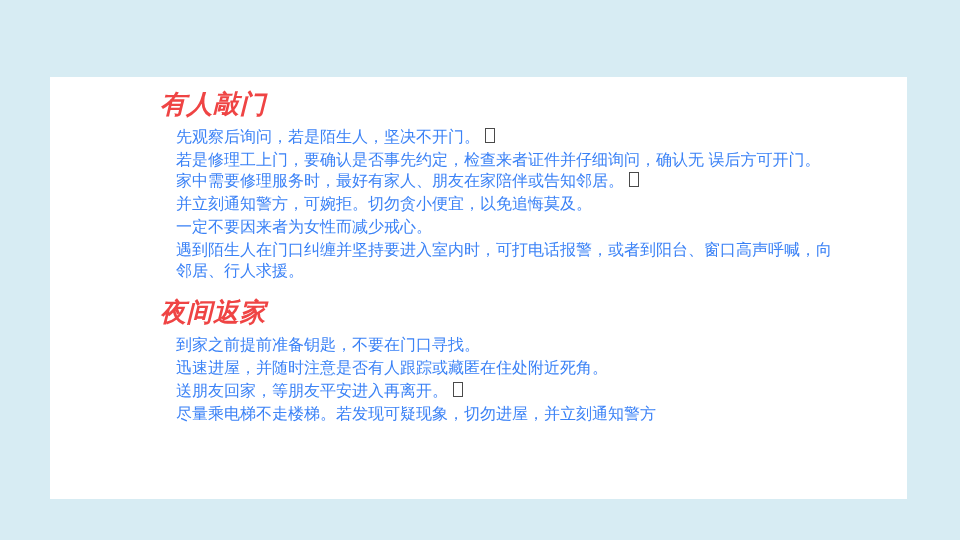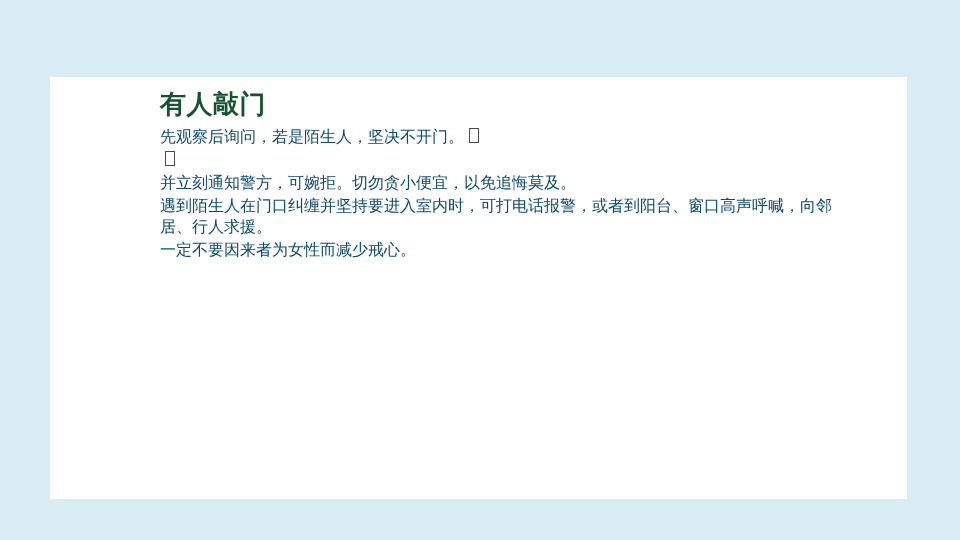--- a/index.html
+++ b/index.html
@@ -30,32 +30,33 @@
   .content {
     position: absolute;
     left: 110px;
     top: 11px;
     width: 676px;
   }
   .section-title {
     font-size: 26px;
     line-height: 32px;
     font-weight: 700;
-    color: #14532d;
+    color: #ef4444;
     margin: 0 0 6px 0;
     letter-spacing: 0.5px;
+    font-style: italic;
   }
   .section + .section .section-title {
     margin-top: 15px;
   }
   .body-line {
     font-size: 16px;
     line-height: 21px;
-    color: #0c4a6e;
-    margin: 0 0 2px 0;
+    color: #3b82f6;
+    margin: 0 0 2px 16px;
     word-break: normal;
   }
   .tofu {
     display: inline-block;
     width: 8px;
     height: 13px;
     border: 1px solid #4a4a4a;
     margin-left: 5px;
     vertical-align: -1px;
   }
@@ -66,25 +67,36 @@
 <div class="slide-bg"></div>
 
 <div class="slide-card">
   <div class="content">
 
     <div class="section">
       <h2 class="section-title">有人敲门</h2>
 
       <p class="body-line"><span>先观察后询问，若是陌生人，坚决不开门。</span><span class="tofu"></span></p>
 
-      <p class="body-line"><span class="tofu"></span></p>
+      <p class="body-line"><span>若是修理工上门，要确认是否事先约定，检查来者证件并仔细询问，确认无 误后方可开门。家中需要修理服务时，最好有家人、朋友在家陪伴或告知邻居。</span><span class="tofu"></span></p>
 
 
       <p class="body-line"><span>并立刻通知警方，可婉拒。切勿贪小便宜，以免追悔莫及。</span></p>
 
+      <p class="body-line"><span>一定不要因来者为女性而减少戒心。</span></p>
+
       <p class="body-line"><span>遇到陌生人在门口纠缠并坚持要进入室内时，可打电话报警，或者到阳台、窗口高声呼喊，向邻居、行人求援。</span></p>
-
-      <p class="body-line"><span>一定不要因来者为女性而减少戒心。</span></p>
     </div>
 
+    <div class="section">
+      <h2 class="section-title">夜间返家</h2>
+
+      <p class="body-line"><span>到家之前提前准备钥匙，不要在门口寻找。</span></p>
+
+      <p class="body-line"><span>迅速进屋，并随时注意是否有人跟踪或藏匿在住处附近死角。</span></p>
+
+      <p class="body-line"><span>送朋友回家，等朋友平安进入再离开。</span><span class="tofu"></span></p>
+
+      <p class="body-line"><span>尽量乘电梯不走楼梯。若发现可疑现象，切勿进屋，并立刻通知警方</span></p>
+    </div>
 
   </div>
 </div>
 
 </body></html>

